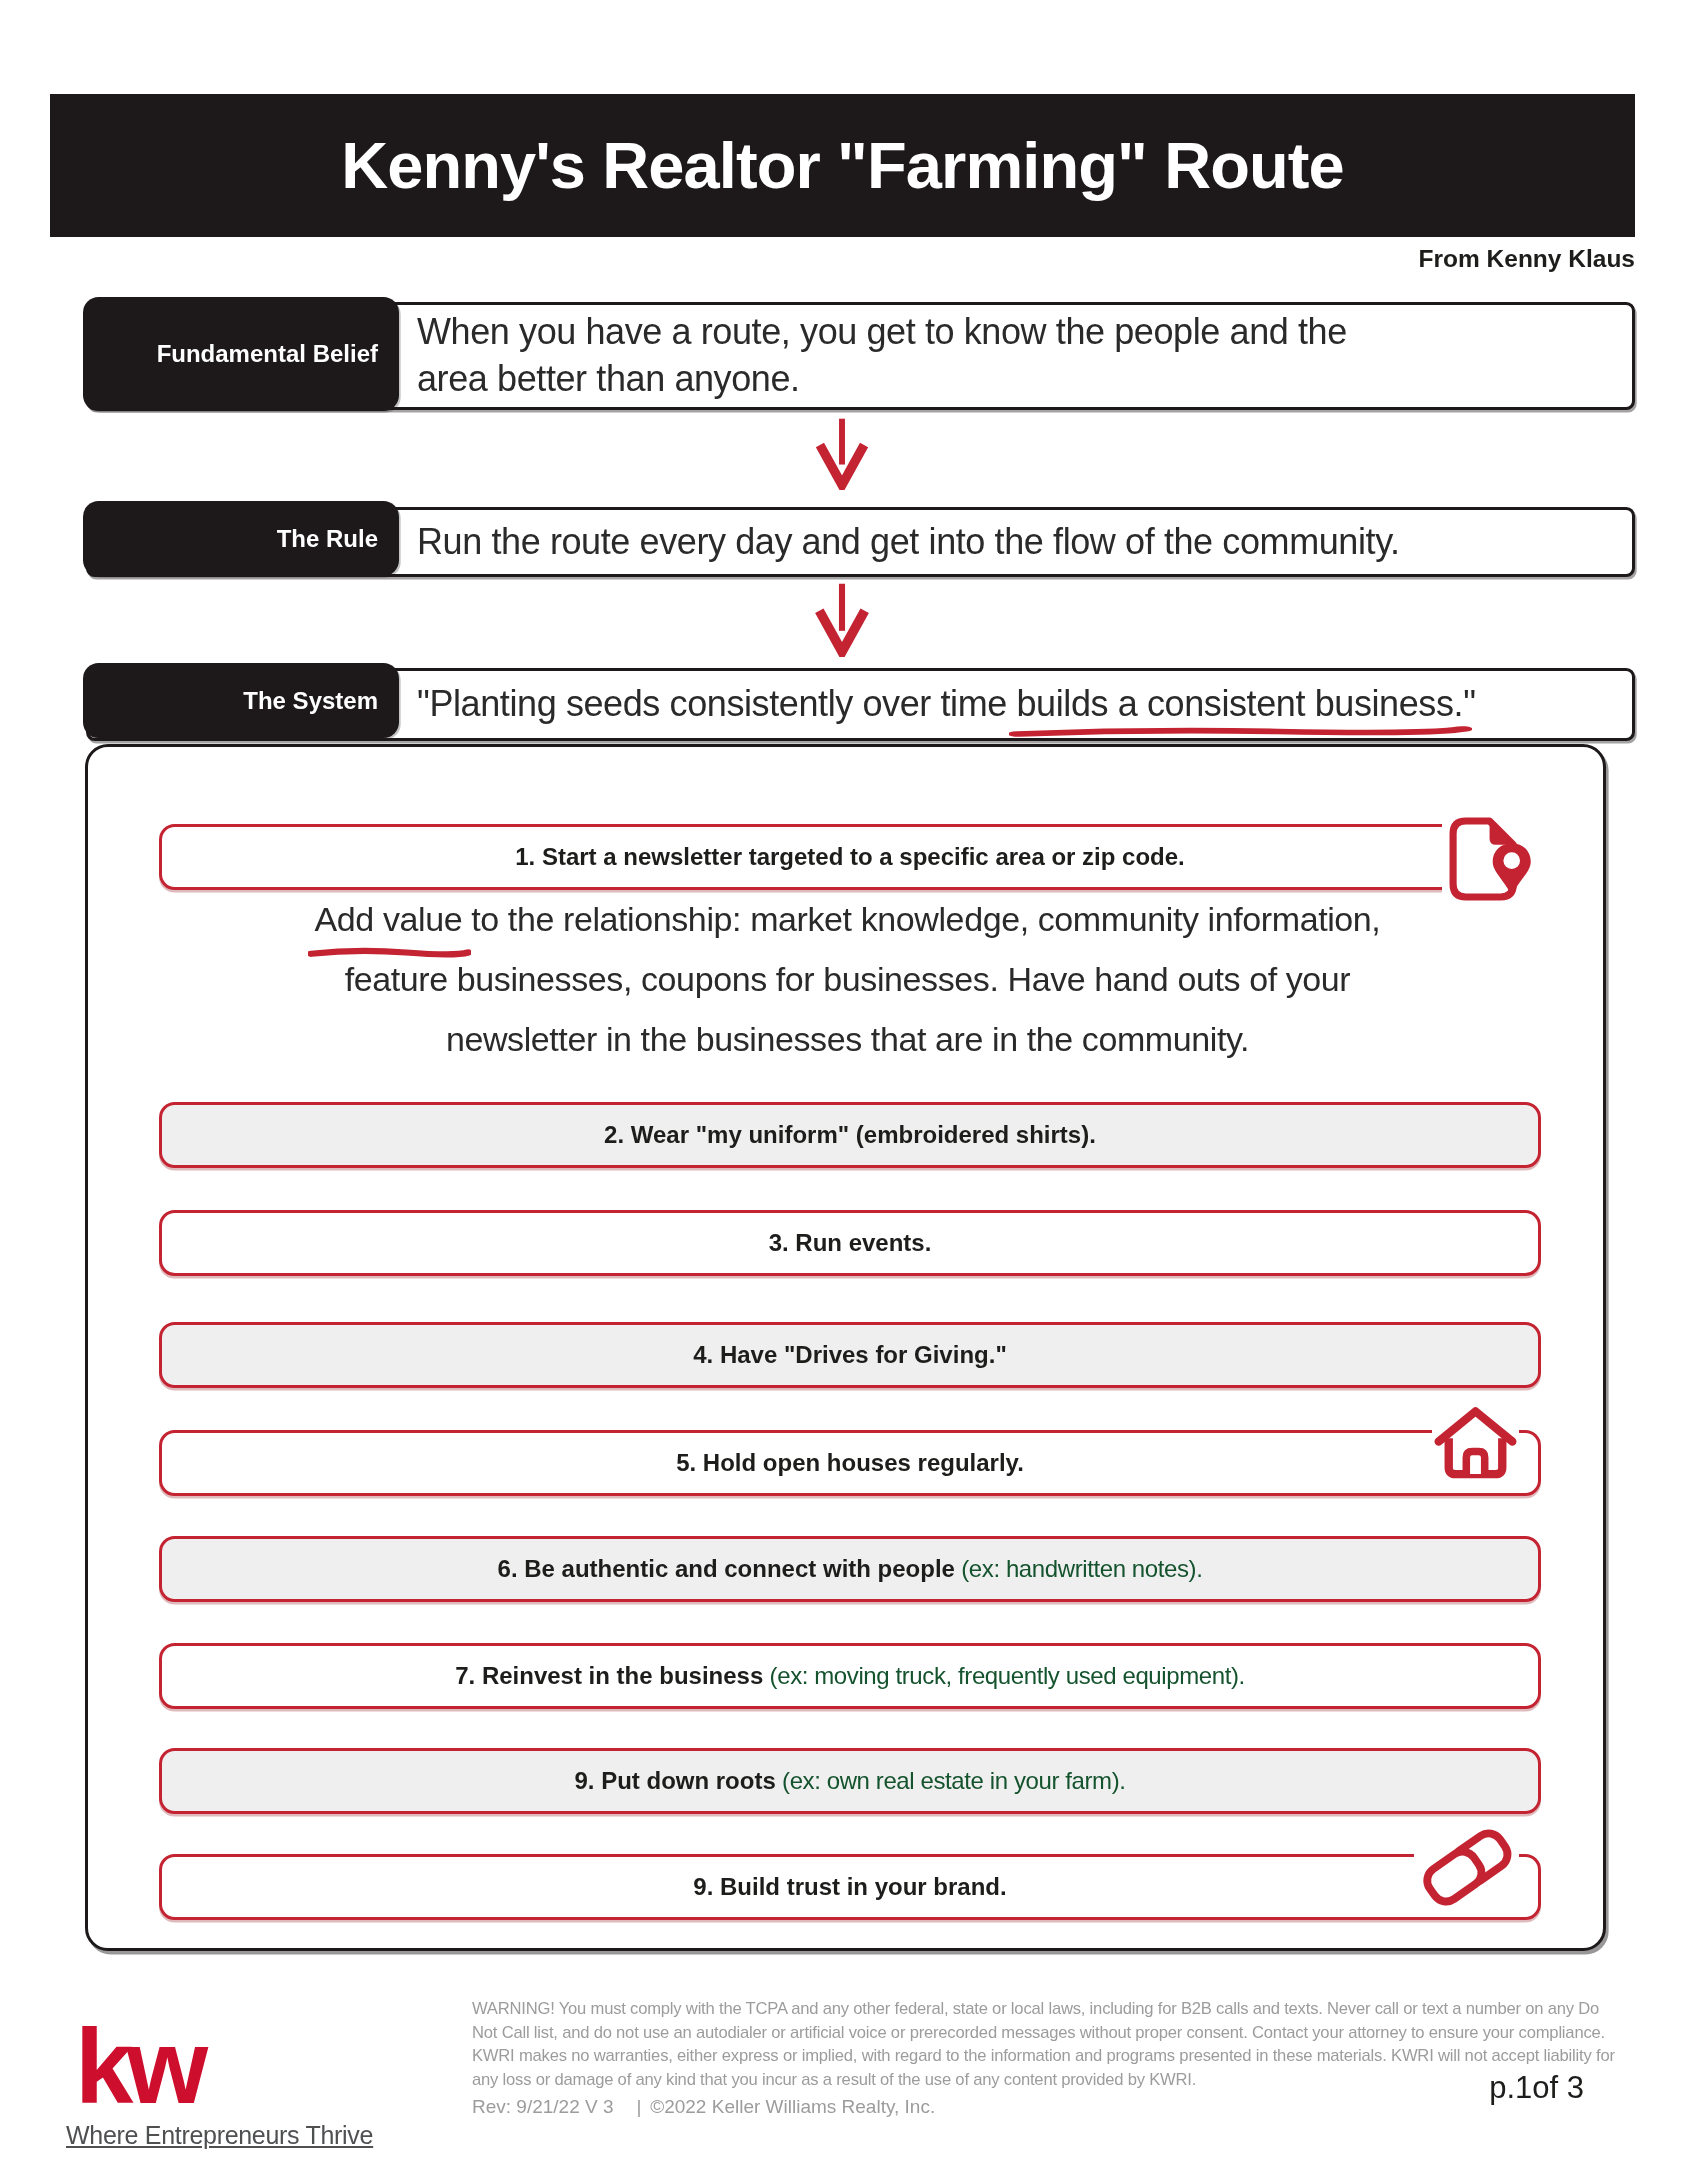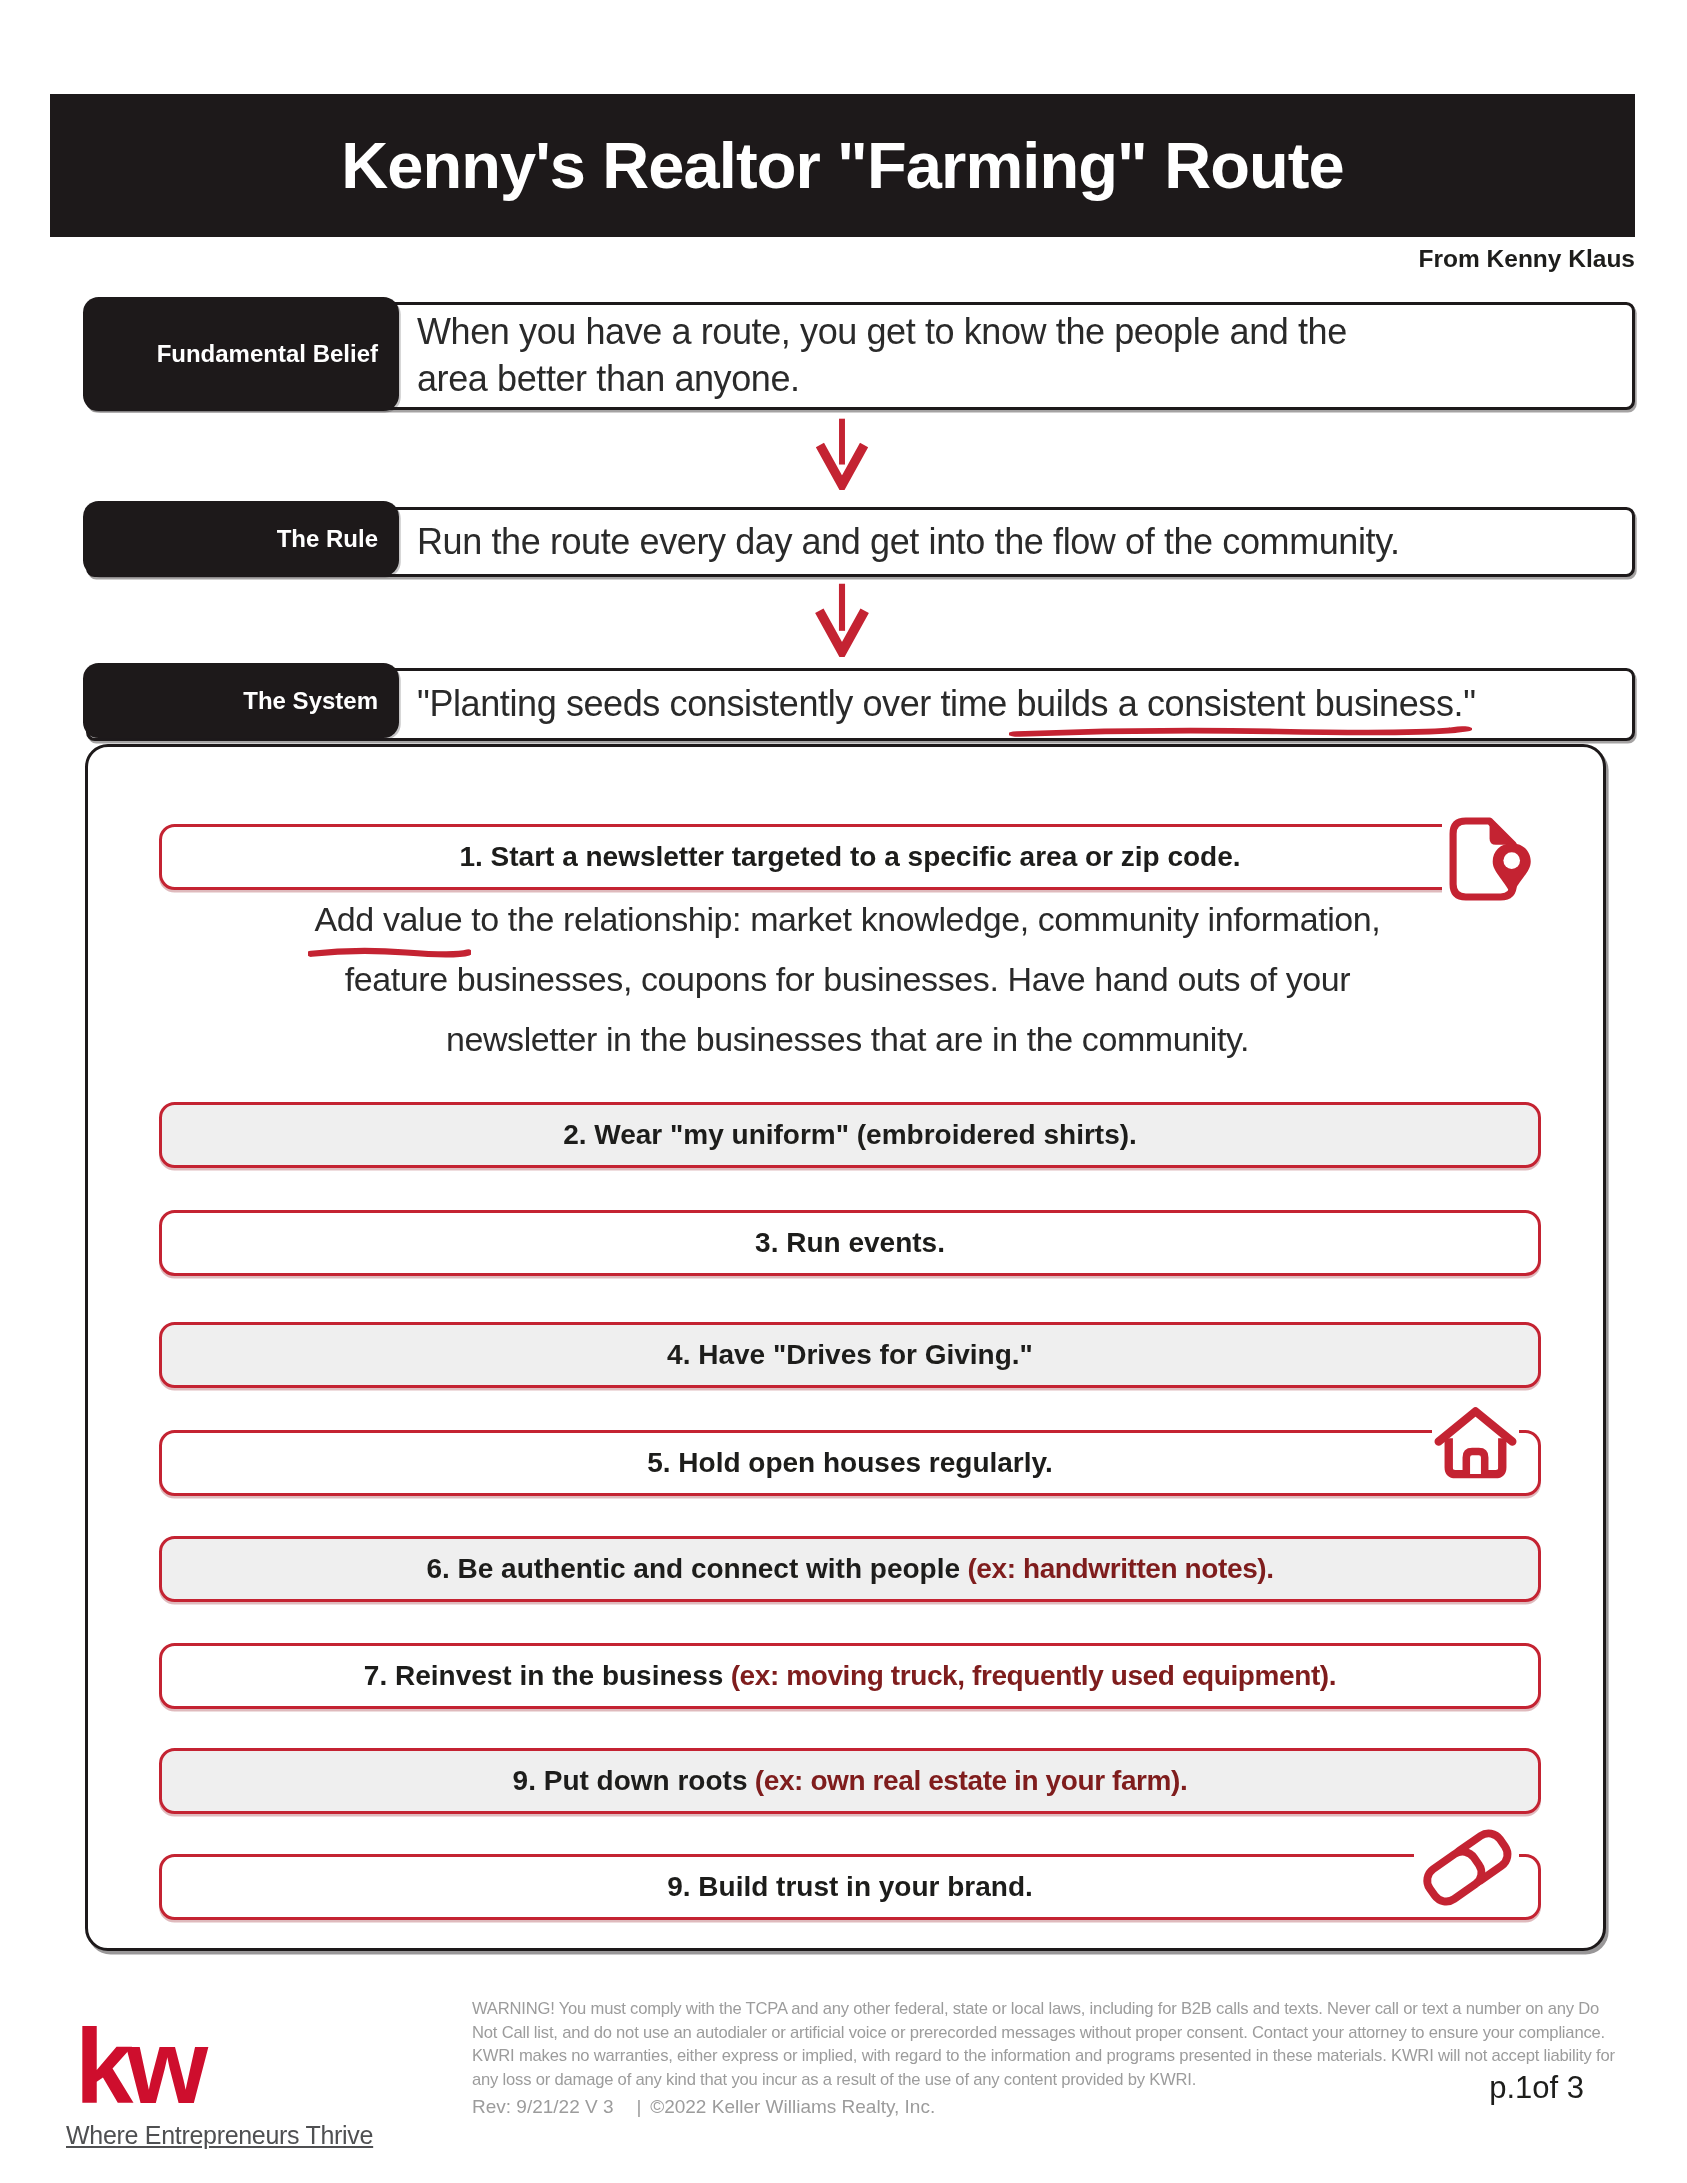--- a/index.html
+++ b/index.html
@@ -69,25 +69,25 @@
   .system-container{
     position:absolute;left:85px;top:744px;width:1521px;height:1207px;
     background:#ffffff;border:3.5px solid var(--ink-black,#1D191A);border-radius:23px;
     box-sizing:border-box;z-index:1;
     box-shadow:2.6px 3.5px 0 rgba(29,25,26,0.45);
   }
   .item{
     position:absolute;left:71px;width:1382px;height:66px;box-sizing:border-box;
     background:#ffffff;border:3.5px solid var(--accent-red,#C42332);border-radius:15.7px;
     display:flex;align-items:center;justify-content:center;
-    font-size:28px;box-shadow:0 2.6px 0 rgba(150,25,35,0.3);
+    font-size:24px;box-shadow:0 2.6px 0 rgba(150,25,35,0.3);
   }
   .item.gray{background:var(--row-gray,#EFEFEF);}
   .item-bold{font-weight:bold;color:#1D1D1B;white-space:pre;}
-  .item-light{font-weight:700;letter-spacing:-0.4px;color:#7f1d1d;white-space:pre;}
+  .item-light{font-weight:400;letter-spacing:-0.4px;color:#14532d;white-space:pre;}
 
   .i1{top:77px;}  .i2{top:355px;} .i3{top:463px;} .i4{top:575px;} .i5{top:683px;align-items:center;}
   .i6{top:789px;} .i7{top:896px;} .i8{top:1001px;} .i9{top:1107px;}
 
   .desc{
     position:absolute;left:87px;top:142px;width:1345px;text-align:center;
     font-size:34px;line-height:60px;font-weight:300;letter-spacing:-0.4px;color:#2A2A2A;
   }
 
   

